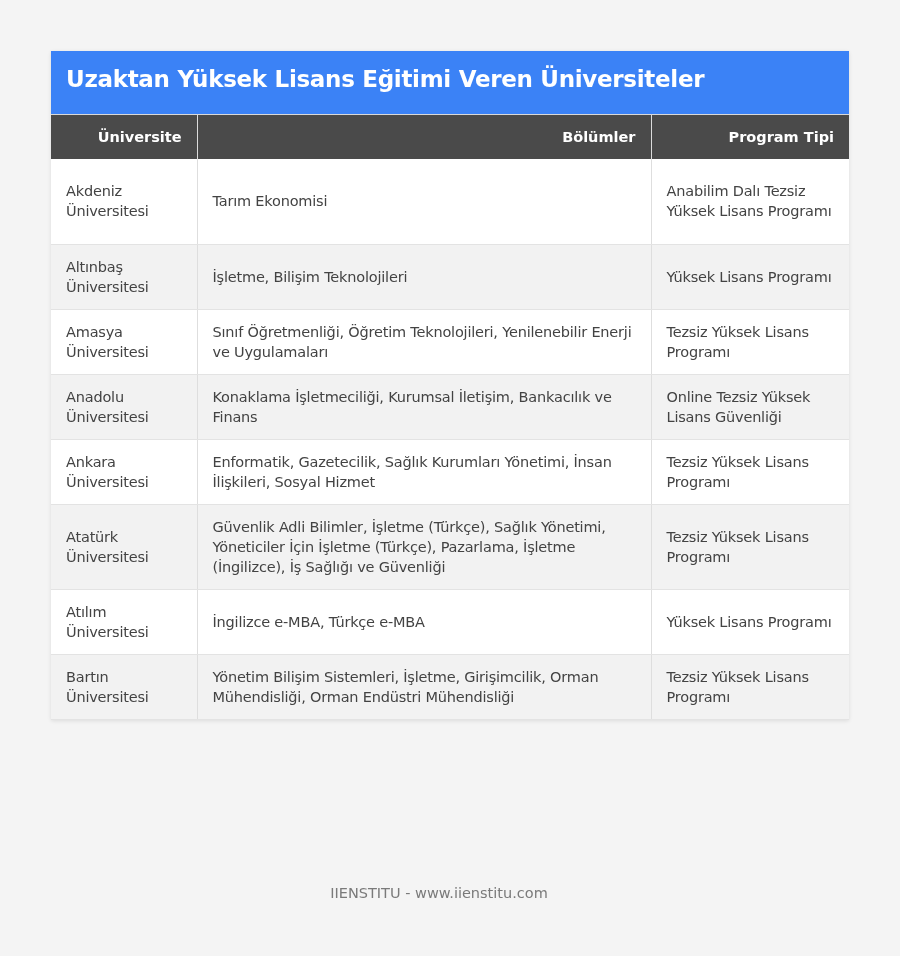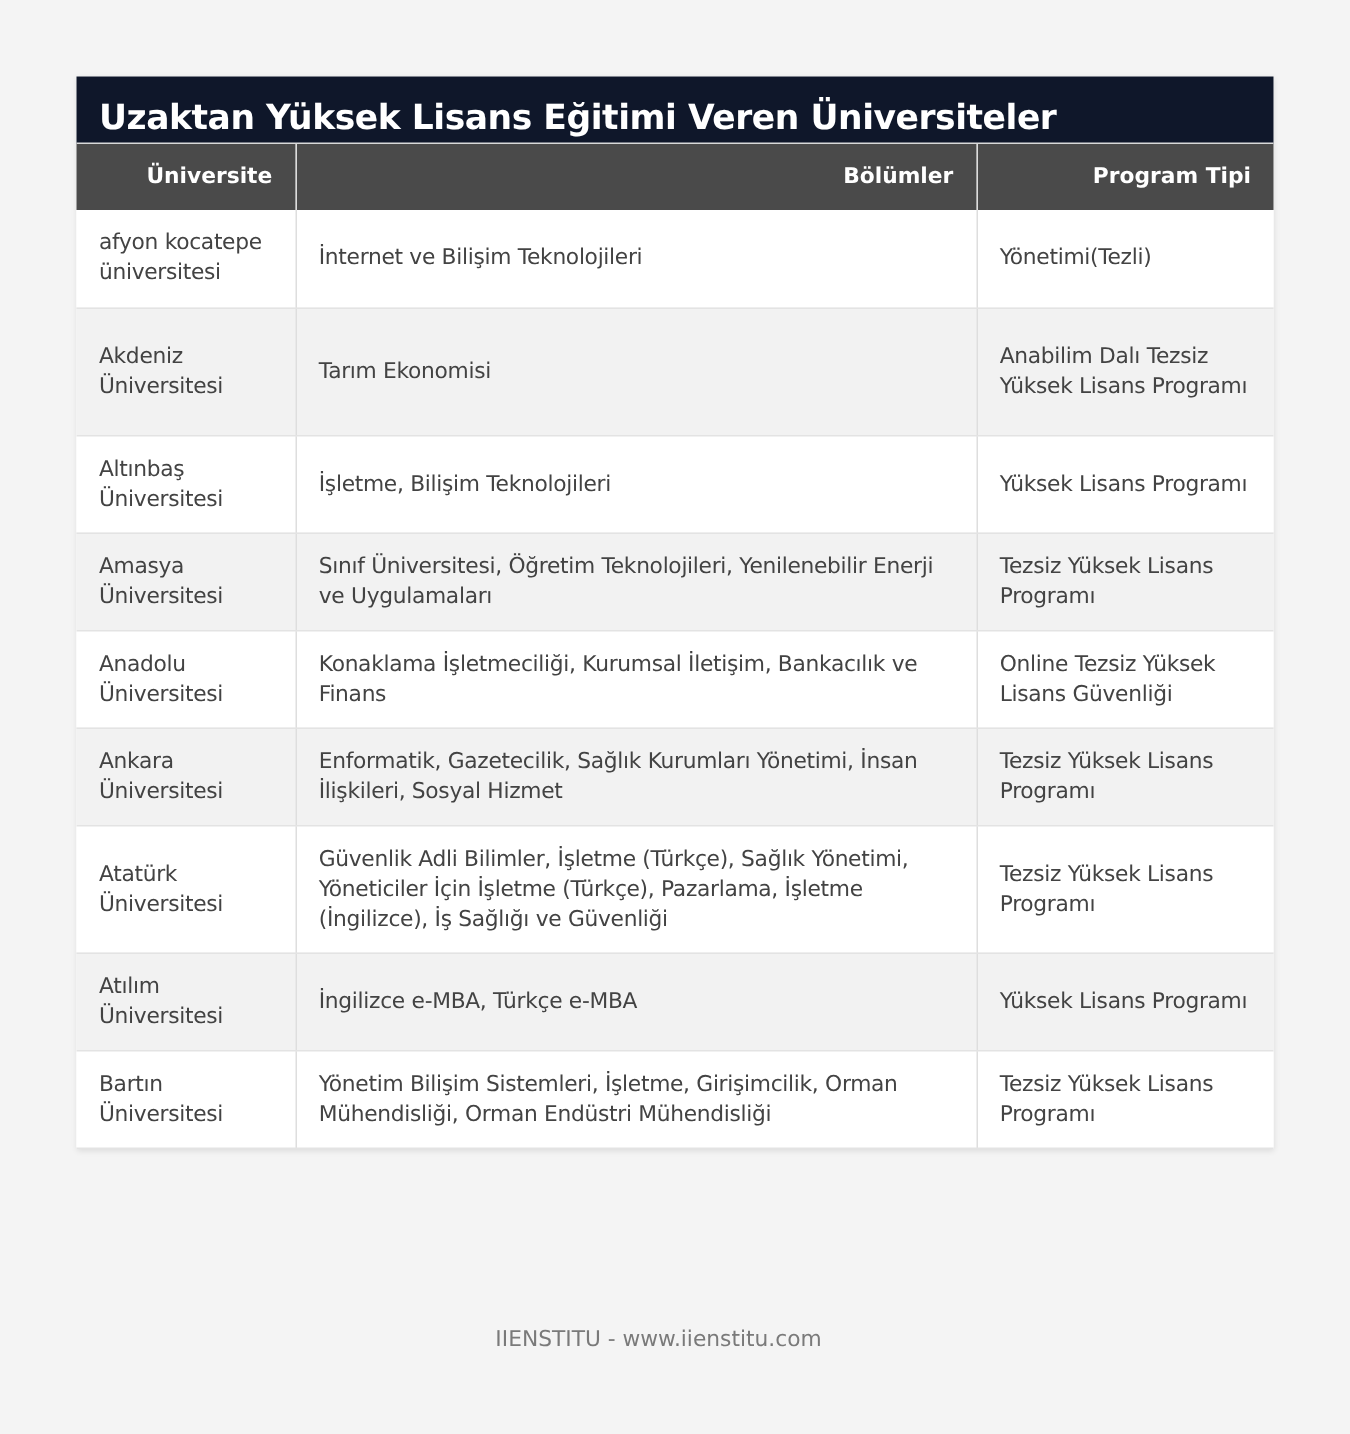--- a/index.html
+++ b/index.html
@@ -12,22 +12,22 @@
     }
     .card {
       position: absolute;
       left: 51px;
       top: 51px;
       width: 798px;
       background: #ffffff;
       box-shadow: 0 1px 4px rgba(0,0,0,0.10);
     }
     .title-bar {
-      height: 45px;
-      background: #0f172a;
+      height: 64px;
+      background: #3b82f6;
       color: #ffffff;
       font-weight: bold;
       font-size: 23px;
       line-height: 57px;
       padding-left: 15px;
       letter-spacing: -0.3px;
       border-bottom: 1px solid #d9d9d9;
     }
     table {
       width: 798px;
@@ -84,38 +84,33 @@
         <col class="c3">
       </colgroup>
     <thead>
       <tr>
         <th>Üniversite</th>
         <th>Bölümler</th>
         <th>Program Tipi</th>
       </tr>
     </thead>
     <tbody>
-      <tr class="h65">
-        <td>afyon kocatepe üniversitesi</td>
-        <td>İnternet ve Bilişim Teknolojileri</td>
-        <td>Yönetimi(Tezli)</td>
-      </tr>
       <tr class="h85">
         <td>Akdeniz Üniversitesi</td>
         <td>Tarım Ekonomisi</td>
         <td>Anabilim Dalı Tezsiz Yüksek Lisans Programı</td>
       </tr>
       <tr class="h65">
         <td>Altınbaş Üniversitesi</td>
         <td>İşletme, Bilişim Teknolojileri</td>
         <td>Yüksek Lisans Programı</td>
       </tr>
       <tr class="h65">
         <td>Amasya Üniversitesi</td>
-        <td>Sınıf Üniversitesi, Öğretim Teknolojileri, Yenilenebilir Enerji ve Uygulamaları</td>
+        <td>Sınıf Öğretmenliği, Öğretim Teknolojileri, Yenilenebilir Enerji ve Uygulamaları</td>
         <td>Tezsiz Yüksek Lisans Programı</td>
       </tr>
       <tr class="h65">
         <td>Anadolu Üniversitesi</td>
         <td>Konaklama İşletmeciliği, Kurumsal İletişim, Bankacılık ve Finans</td>
         <td>Online Tezsiz Yüksek Lisans Güvenliği</td>
       </tr>
       <tr class="h65">
         <td>Ankara Üniversitesi</td>
         <td>Enformatik, Gazetecilik, Sağlık Kurumları Yönetimi, İnsan İlişkileri, Sosyal Hizmet</td>

